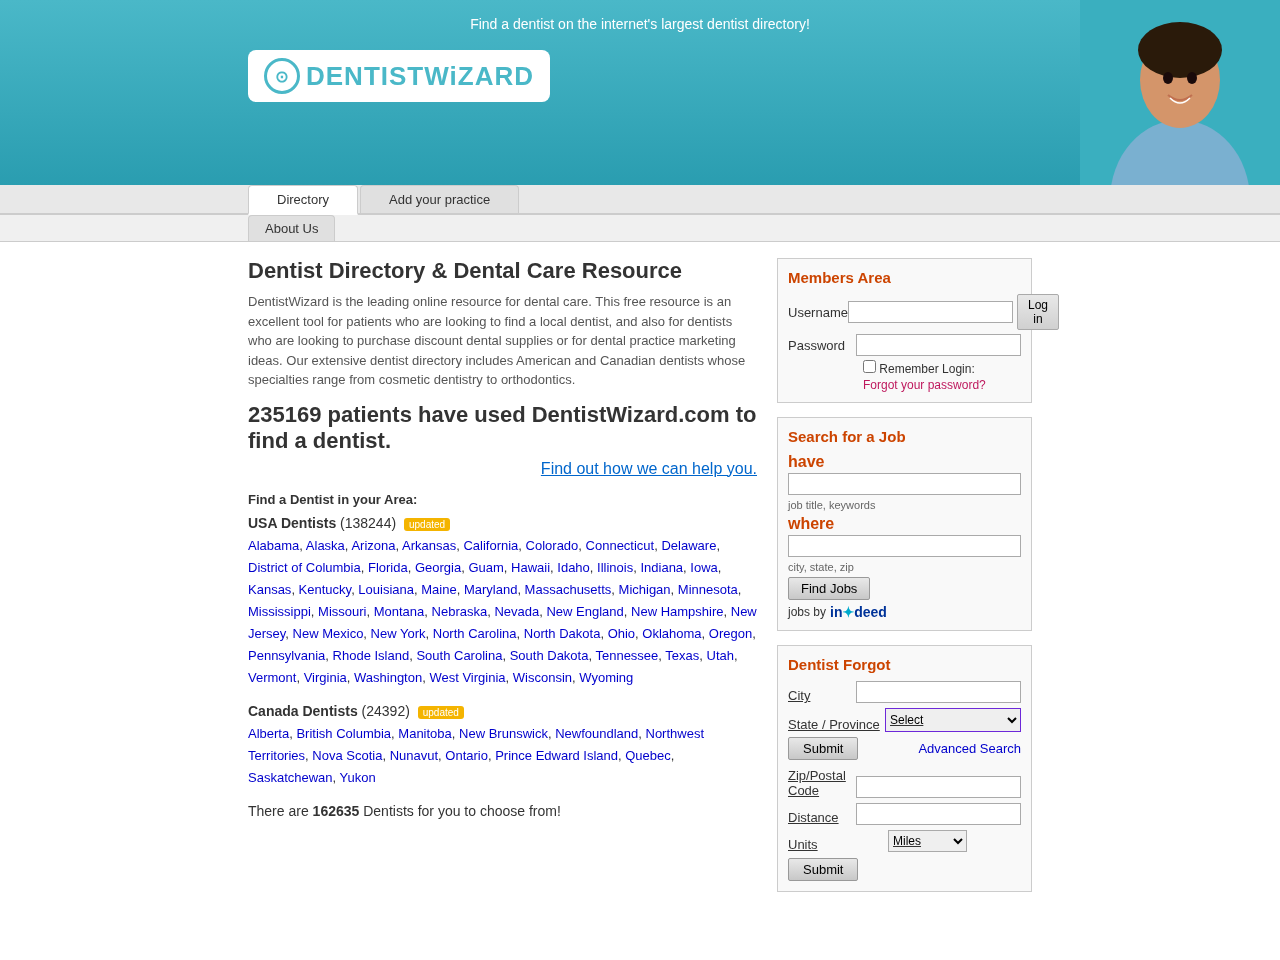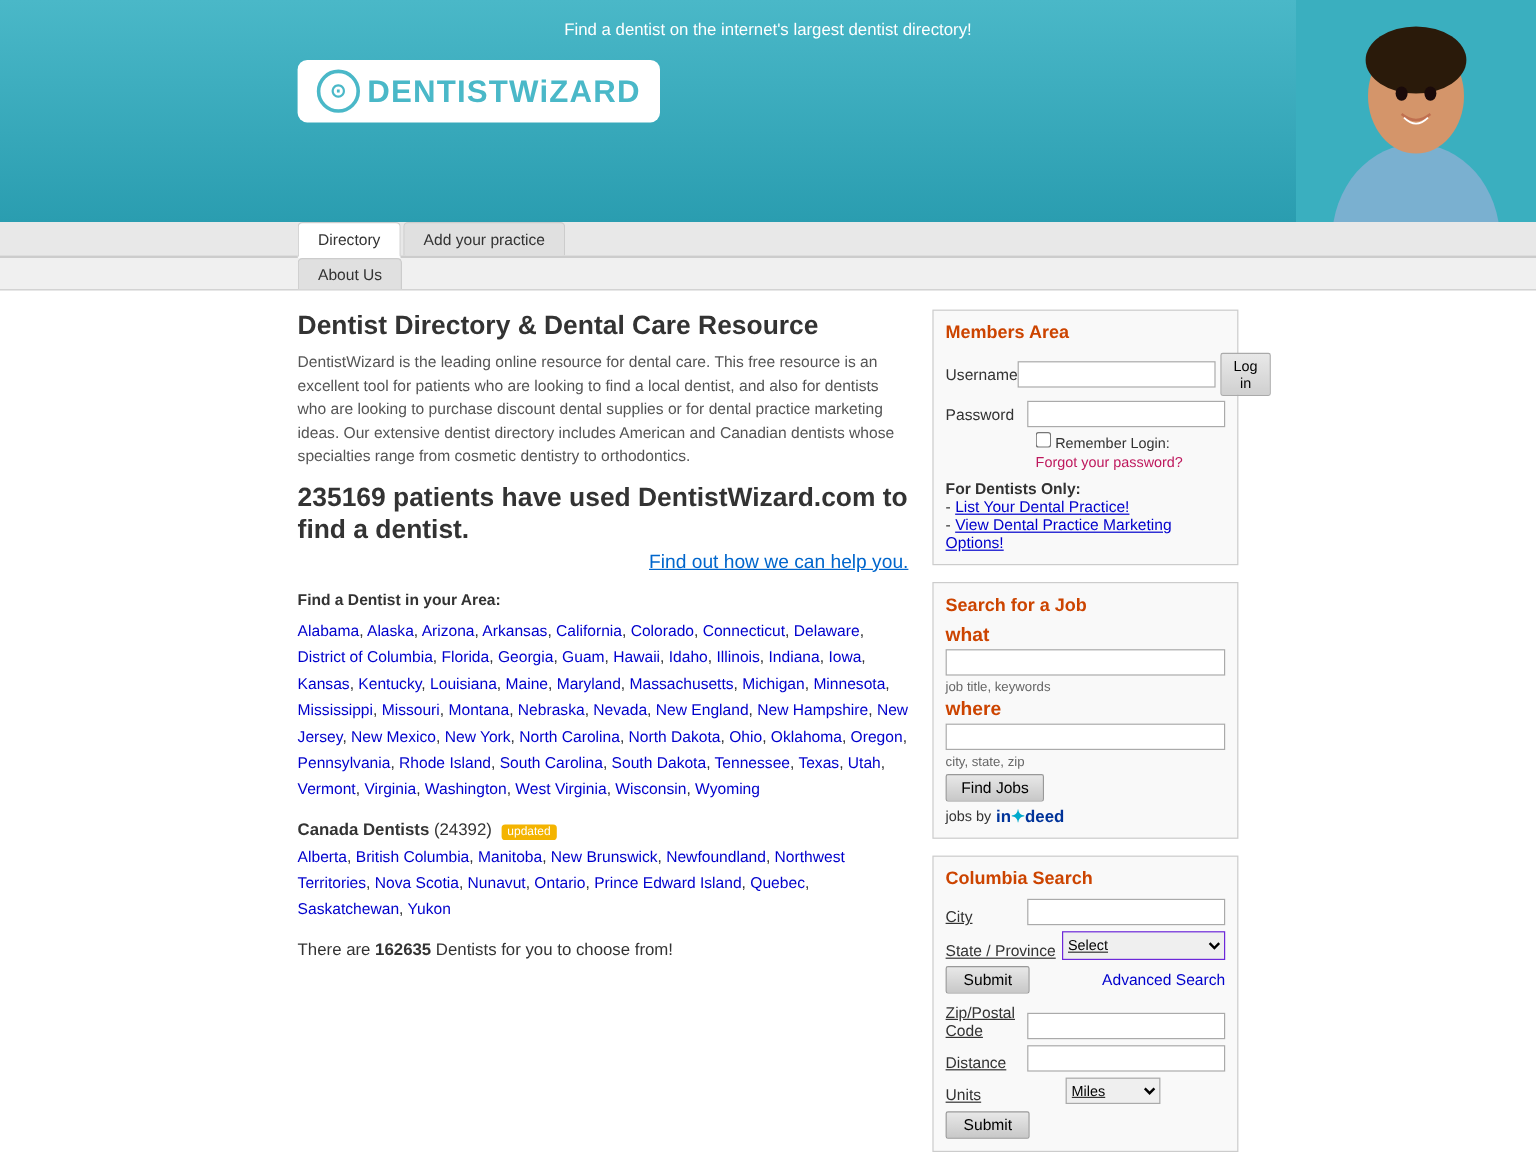--- a/index.html
+++ b/index.html
@@ -66,21 +66,21 @@
 
     
     #nav-tabs {
       background: #e8e8e8;
       display: flex;
       align-items: flex-end;
       padding-left: 248px;
       border-bottom: 2px solid #ccc;
     }
     .nav-tab {
-      padding: 6px 16px;
+      padding: 6px 28px;
       cursor: pointer;
       font-size: 13px;
       border: 1px solid #ccc;
       border-bottom: none;
       background: #e0e0e0;
       margin-right: 2px;
       border-radius: 4px 4px 0 0;
     }
     .nav-tab.active {
       background: #fff;
@@ -314,20 +314,25 @@
 <div id="main-content">
 
   <div id="left-content">
     <div id="page-title">Dentist Directory &amp; Dental Care Resource</div>
     <div id="page-description">DentistWizard is the leading online resource for dental care. This free resource is an excellent tool for patients who are looking to find a local dentist, and also for dentists who are looking to purchase discount dental supplies or for dental practice marketing ideas. Our extensive dentist directory includes American and Canadian dentists whose specialties range from cosmetic dentistry to orthodontics.</div>
     <div id="stats-line">235169 patients have used DentistWizard.com to find a dentist.</div>
     <a id="find-link" href="#">Find out how we can help you.</a>
     <div id="find-area-label">Find a Dentist in your Area:</div>
 
     <div class="directory-section">
+      <div class="section-header">
+        <a href="#">USA Dentists</a>
+        <span>(138244)</span>
+        <span class="updated-badge">updated</span>
+      </div>
       <div class="state-links" id="usa-states"><a href="#">Alabama</a>, <a href="#">Alaska</a>, <a href="#">Arizona</a>, <a href="#">Arkansas</a>, <a href="#">California</a>, <a href="#">Colorado</a>, <a href="#">Connecticut</a>, <a href="#">Delaware</a>, <a href="#">District of Columbia</a>, <a href="#">Florida</a>, <a href="#">Georgia</a>, <a href="#">Guam</a>, <a href="#">Hawaii</a>, <a href="#">Idaho</a>, <a href="#">Illinois</a>, <a href="#">Indiana</a>, <a href="#">Iowa</a>, <a href="#">Kansas</a>, <a href="#">Kentucky</a>, <a href="#">Louisiana</a>, <a href="#">Maine</a>, <a href="#">Maryland</a>, <a href="#">Massachusetts</a>, <a href="#">Michigan</a>, <a href="#">Minnesota</a>, <a href="#">Mississippi</a>, <a href="#">Missouri</a>, <a href="#">Montana</a>, <a href="#">Nebraska</a>, <a href="#">Nevada</a>, <a href="#">New England</a>, <a href="#">New Hampshire</a>, <a href="#">New Jersey</a>, <a href="#">New Mexico</a>, <a href="#">New York</a>, <a href="#">North Carolina</a>, <a href="#">North Dakota</a>, <a href="#">Ohio</a>, <a href="#">Oklahoma</a>, <a href="#">Oregon</a>, <a href="#">Pennsylvania</a>, <a href="#">Rhode Island</a>, <a href="#">South Carolina</a>, <a href="#">South Dakota</a>, <a href="#">Tennessee</a>, <a href="#">Texas</a>, <a href="#">Utah</a>, <a href="#">Vermont</a>, <a href="#">Virginia</a>, <a href="#">Washington</a>, <a href="#">West Virginia</a>, <a href="#">Wisconsin</a>, <a href="#">Wyoming</a></div>
     </div>
 
     <div class="directory-section">
       <div class="section-header">
         <a href="#">Canada Dentists</a>
         <span>(24392)</span>
         <span class="updated-badge">updated</span>
       </div>
       <div class="state-links" id="canada-provinces"><a href="#">Alberta</a>, <a href="#">British Columbia</a>, <a href="#">Manitoba</a>, <a href="#">New Brunswick</a>, <a href="#">Newfoundland</a>, <a href="#">Northwest Territories</a>, <a href="#">Nova Scotia</a>, <a href="#">Nunavut</a>, <a href="#">Ontario</a>, <a href="#">Prince Edward Island</a>, <a href="#">Quebec</a>, <a href="#">Saskatchewan</a>, <a href="#">Yukon</a></div>
@@ -349,46 +354,41 @@
       </div>
       <div class="form-row">
         <label class="form-label">Password</label>
         <input type="password" class="form-input" style="">
       </div>
       <div class="remember-row">
         <input type="checkbox" style="">
         <span>Remember Login:</span>
       </div>
       <a href="#" class="forgot-link">Forgot your password?</a>
-      <div class="for-dentists">
-        <strong>For Dentists Only:</strong><br>
-        - <a href="#">List Your Dental Practice!</a><br>
-        - <a href="#">View Dental Practice Marketing Options!</a>
-      </div>
     </div>
 
     <div class="sidebar-box">
       <div class="sidebar-box-title">Search for a Job</div>
-      <div class="job-label-what">what</div>
+      <div class="job-label-what">have</div>
       <input type="text" class="job-input" style="">
       <div class="job-sub">job title, keywords</div>
       <div class="job-label-where">where</div>
       <input type="text" class="job-input" style="">
       <div class="job-sub">city, state, zip</div>
       <button class="find-jobs-btn">Find Jobs</button>
       <div class="jobs-by-row">
         <span>jobs by</span>
         <span class="indeed-logo">
           <span style="color:#003399">in</span><span style="color:#00aacc">✦</span><span style="color:#003399">deed</span>
         </span>
       </div>
     </div>
 
     <div class="sidebar-box">
-      <div class="sidebar-box-title">Columbia Search</div>
+      <div class="sidebar-box-title">Dentist Forgot</div>
       <div class="search-form-row">
         <label class="search-label">City</label>
         <input type="text" class="search-input" style="">
       </div>
       <div class="search-form-row">
         <label class="search-label">State / Province</label>
         <select class="search-select" id="state-select"><option value="Select">Select</option><option value="Alabama">Alabama</option><option value="Alaska">Alaska</option><option value="Arizona">Arizona</option><option value="Arkansas">Arkansas</option><option value="California">California</option><option value="Colorado">Colorado</option><option value="Connecticut">Connecticut</option><option value="Delaware">Delaware</option><option value="District of Columbia">District of Columbia</option><option value="Florida">Florida</option><option value="Georgia">Georgia</option><option value="Hawaii">Hawaii</option><option value="Idaho">Idaho</option><option value="Illinois">Illinois</option><option value="Indiana">Indiana</option><option value="Iowa">Iowa</option><option value="Kansas">Kansas</option><option value="Kentucky">Kentucky</option><option value="Louisiana">Louisiana</option><option value="Maine">Maine</option><option value="Maryland">Maryland</option><option value="Massachusetts">Massachusetts</option><option value="Michigan">Michigan</option><option value="Minnesota">Minnesota</option><option value="Mississippi">Mississippi</option><option value="Missouri">Missouri</option><option value="Montana">Montana</option><option value="Nebraska">Nebraska</option><option value="Nevada">Nevada</option><option value="New Hampshire">New Hampshire</option><option value="New Jersey">New Jersey</option><option value="New Mexico">New Mexico</option><option value="New York">New York</option><option value="North Carolina">North Carolina</option><option value="North Dakota">North Dakota</option><option value="Ohio">Ohio</option><option value="Oklahoma">Oklahoma</option><option value="Oregon">Oregon</option><option value="Pennsylvania">Pennsylvania</option><option value="Rhode Island">Rhode Island</option><option value="South Carolina">South Carolina</option><option value="South Dakota">South Dakota</option><option value="Tennessee">Tennessee</option><option value="Texas">Texas</option><option value="Utah">Utah</option><option value="Vermont">Vermont</option><option value="Virginia">Virginia</option><option value="Washington">Washington</option><option value="West Virginia">West Virginia</option><option value="Wisconsin">Wisconsin</option><option value="Wyoming">Wyoming</option><option value="Alberta">Alberta</option><option value="British Columbia">British Columbia</option><option value="Manitoba">Manitoba</option><option value="New Brunswick">New Brunswick</option><option value="Newfoundland">Newfoundland</option><option value="Northwest Territories">Northwest Territories</option><option value="Nova Scotia">Nova Scotia</option><option value="Nunavut">Nunavut</option><option value="Ontario">Ontario</option><option value="Prince Edward Island">Prince Edward Island</option><option value="Quebec">Quebec</option><option value="Saskatchewan">Saskatchewan</option><option value="Yukon">Yukon</option></select>
       </div>
       <div class="submit-row">
         <button class="submit-btn">Submit</button>

